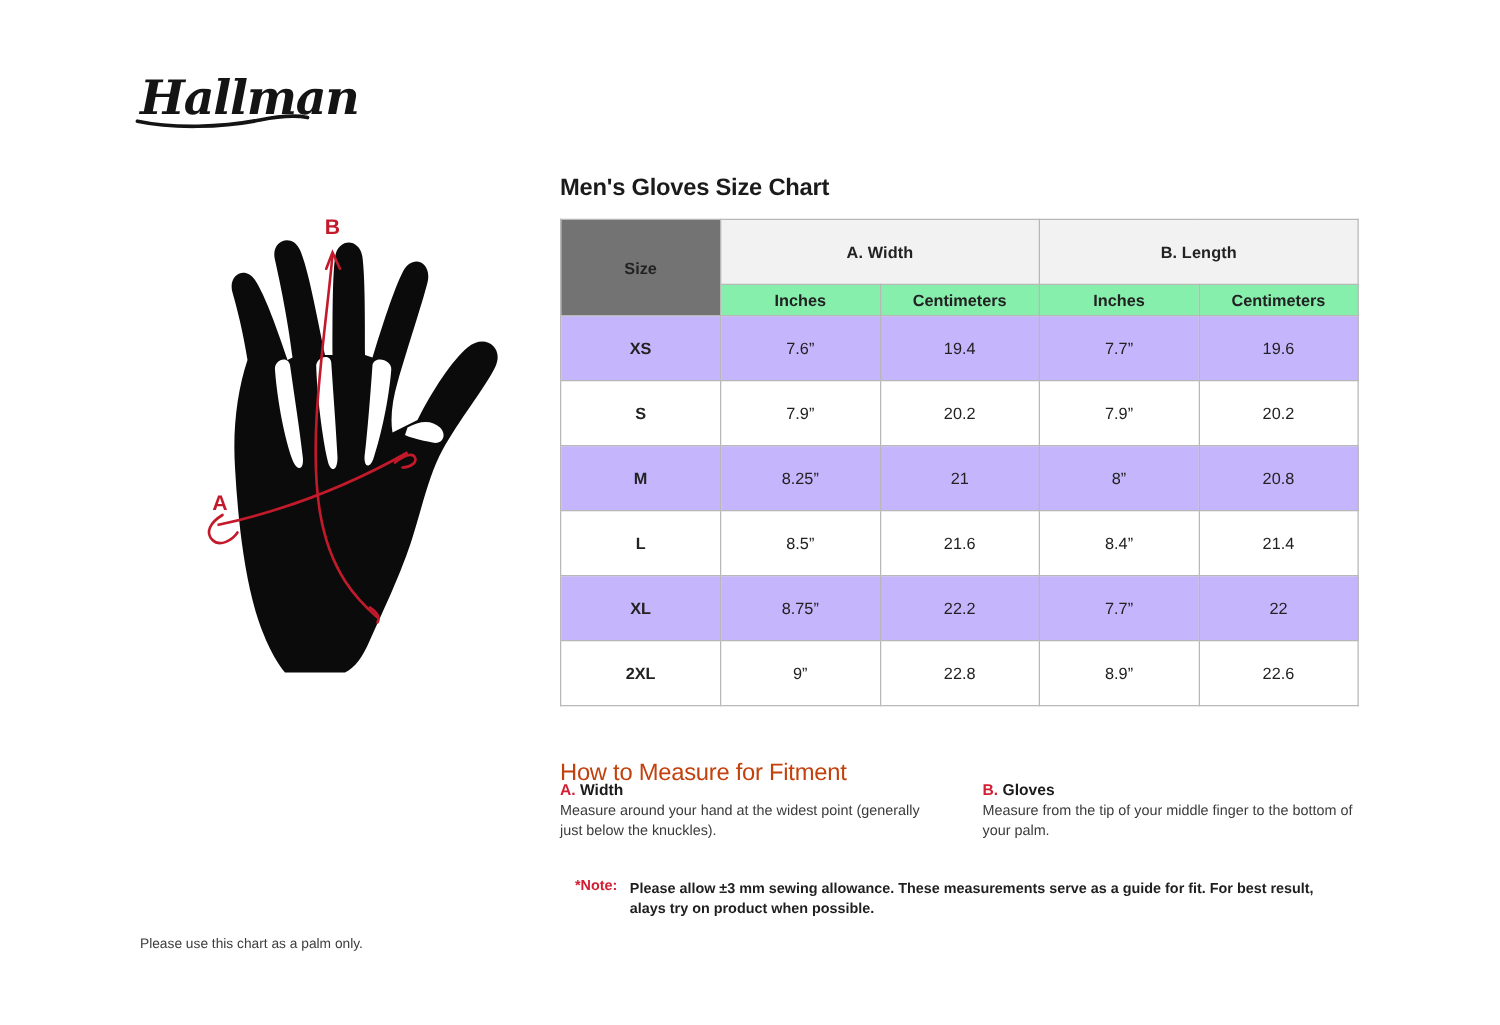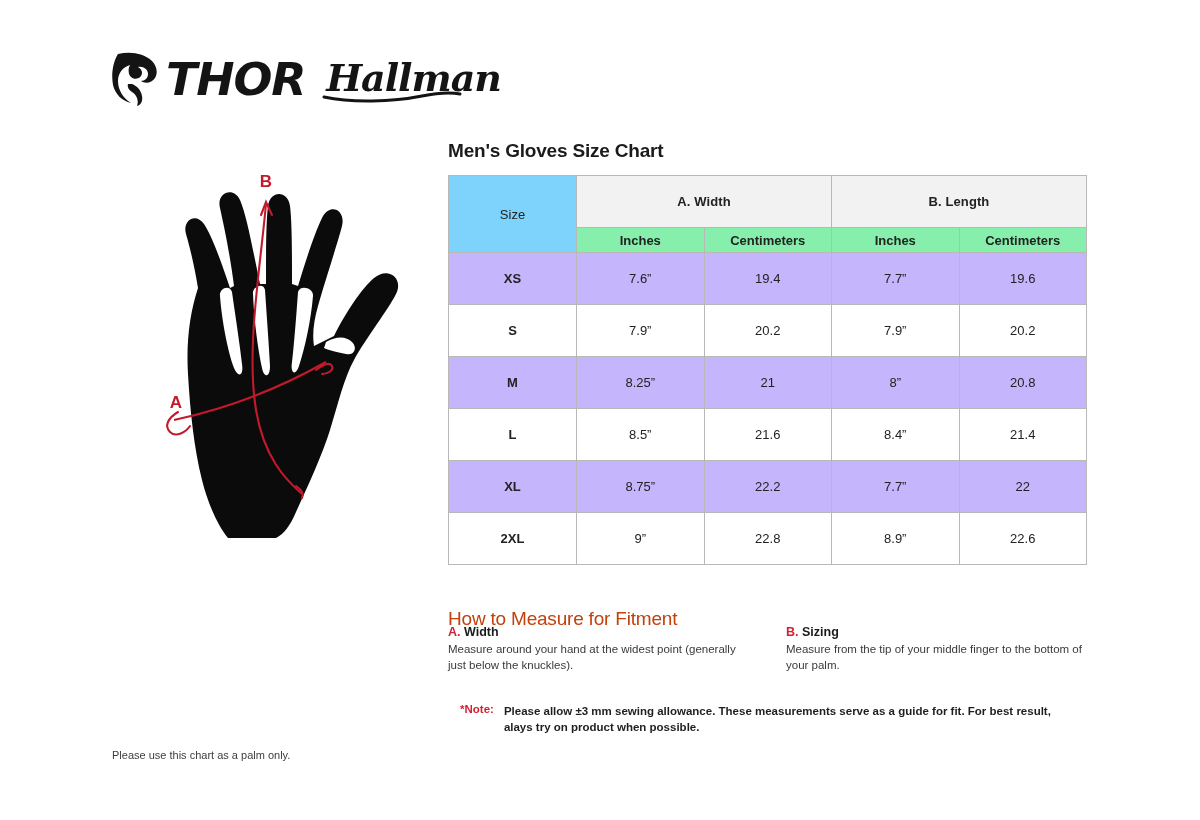--- a/index.html
+++ b/index.html
@@ -85,22 +85,22 @@
   #size-table td, #size-table th {
     border: 1px solid #b8b8b8;
     text-align: center;
     vertical-align: middle;
     font-size: 13px;
     color: #222;
     padding: 0;
   }
   th.col-size {
     width: 127px;
-    background: #7dd3fc;
-    font-weight: normal;
+    background: #737373;
+    font-weight: bold;
     font-size: 13.5px;
     height: 76px;
   }
   th.group-head {
     background: #f2f2f2;
     font-weight: bold;
     font-size: 13.5px;
     height: 50px;
     letter-spacing: 0.1px;
   }
@@ -196,33 +196,20 @@
     font-size: 11px;
     line-height: 1.55;
     color: #3d3d3d;
   }
   #footer-note div { white-space: nowrap; }
 </style>
 </head>
 <body>
 
 <div id="logo-bar">
-  <div class="thor-lockup">
-    <span>
-      <svg width="52" height="56" viewBox="0 0 52 56" aria-hidden="true">
-        <path fill="#141414" d="M6 4 C18 1 32 3 40 11 C45 16 46 23 43 28 C40 33 33 34 29 31
-                                 C33 31 36 28 36 24 C36 19 31 16 26 17 C30 19 31 23 29 26
-                                 C27 29 22 30 19 27 C16 24 16 19 18 15 C11 17 6 23 6 31
-                                 C6 40 11 48 19 53 C10 51 3 44 1 35 C-1 24 1 12 6 4 Z"></path>
-        <path fill="#141414" d="M20 34 C25 36 29 40 30 46 C31 51 29 55 25 56 C27 51 25 45 20 42
-                                 C17 40 15 37 16 34 Z"></path>
-      </svg>
-    </span>
-    <span class="thor-wordmark">THOR</span>
-  </div>
   <div style="position:relative;">
     <span class="hallman-wordmark">Hallman</span>
     <svg width="140" height="14" viewBox="0 0 140 14" style="position:absolute;left:-4px;bottom:-4px;" aria-hidden="true">
       <path d="M2 8 C30 14 70 13 100 7 C115 4 128 3 138 5" stroke="#141414" stroke-width="3" fill="none" stroke-linecap="round"></path>
     </svg>
   </div>
 </div>
 
 <div id="hand-figure">
   <svg width="320" height="400" viewBox="0 0 320 400" aria-hidden="true">
@@ -349,21 +336,21 @@
   <div class="measure-head">
     <span class="letter">A.</span>
     <span>Width</span>
   </div>
   <div class="measure-body">Measure around your hand at the widest point (generally just below the knuckles).</div>
 </div>
 
 <div class="measure-block" id="measure-b">
   <div class="measure-head">
     <span class="letter">B.</span>
-    <span>Sizing</span>
+    <span>Gloves</span>
   </div>
   <div class="measure-body">Measure from the tip of your middle finger to the bottom of your palm.</div>
 </div>
 
 <div id="note-row">
   <div id="note-label">*Note:</div>
   <div id="note-text">Please allow ±3 mm sewing allowance. These measurements serve as a guide for fit. For best result, alays try on product when possible.</div>
 </div>
 
 <div id="footer-note">

